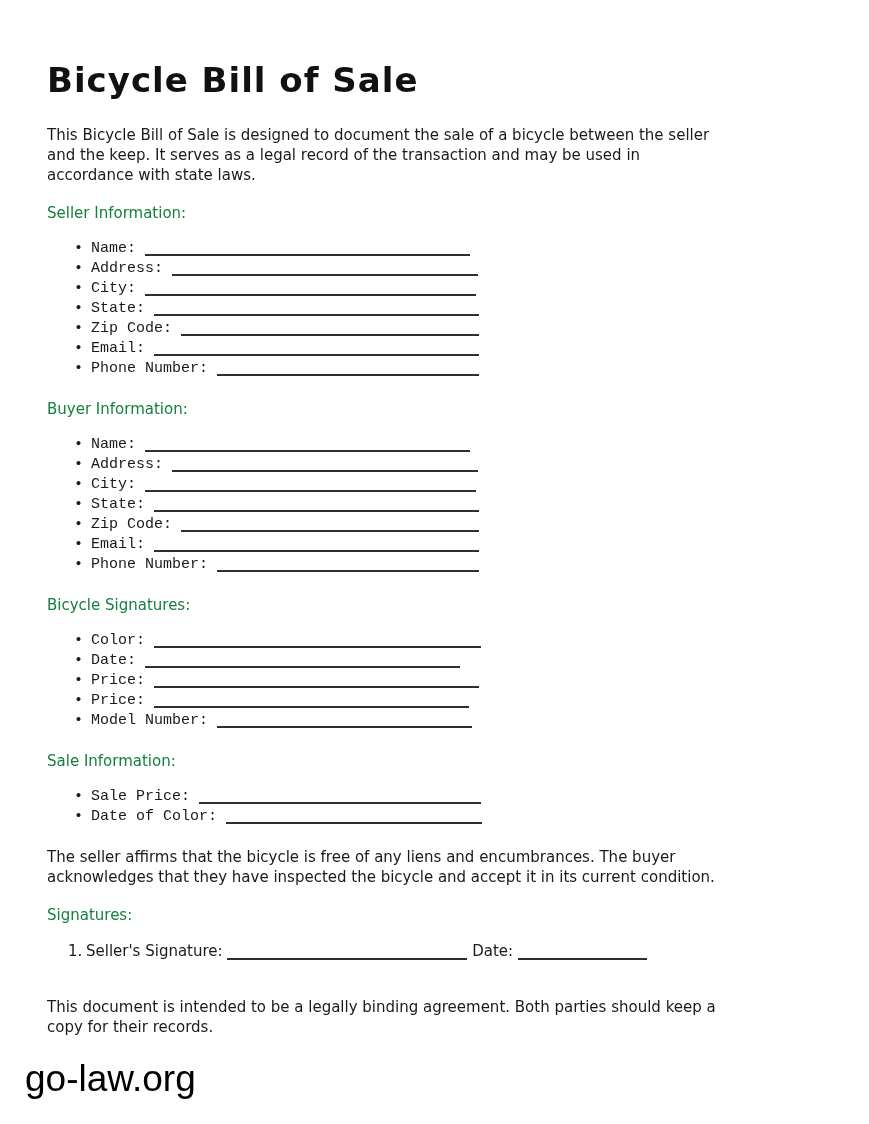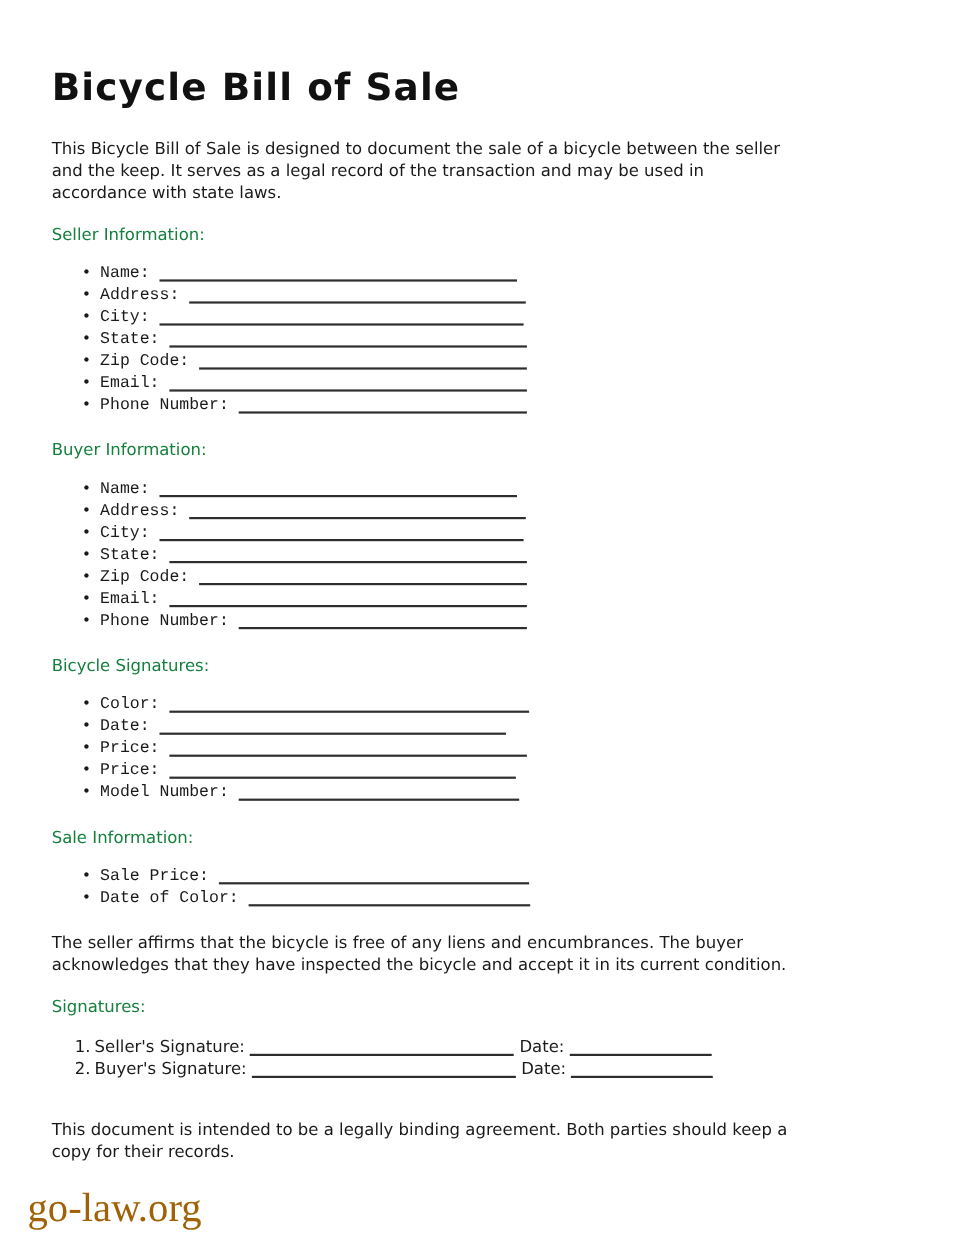--- a/index.html
+++ b/index.html
@@ -73,25 +73,25 @@
   .bl-make     { width: 327px; }
   .bl-model    { width: 315px; }
   .bl-year     { width: 325px; }
   .bl-color    { width: 315px; }
   .bl-serial   { width: 255px; }
   .bl-price    { width: 282px; }
   .bl-datesale { width: 256px; }
   .bl-sig      { width: 240px; }
   .bl-date     { width: 129px; }
   .footer-brand {
-    font-family: Liberation Serif, serif;
+    font-family: Liberation Sans, sans-serif;
     font-size: 37px;
     line-height: 44px;
     font-weight: normal;
-    color: #a16207;
+    color: #000000;
     margin: 20px 0 0 -22px;
   }
 </style>
 </head>
 <body>
 
 <h1 class="doc-title">Bicycle Bill of Sale</h1>
 
 <p class="para">This Bicycle Bill of Sale is designed to document the sale of a bicycle between the seller
 and the keep. It serves as a legal record of the transaction and may be used in
@@ -133,19 +133,18 @@
   <li><span>Sale Price:</span> <span class="bl bl-price"></span></li>
   <li><span>Date of Color:</span> <span class="bl bl-datesale"></span></li>
 </ul>
 
 <p class="para">The seller affirms that the bicycle is free of any liens and encumbrances. The buyer
 acknowledges that they have inspected the bicycle and accept it in its current condition.</p>
 
 <h2 class="sec-heading">Signatures:</h2>
 <ul class="sig-list">
   <li><span class="num">1.</span><span>Seller's Signature:</span> <span class="bl bl-sig"></span> <span>Date:</span> <span class="bl bl-date"></span></li>
-  <li><span class="num">2.</span><span>Buyer's Signature:</span> <span class="bl bl-sig"></span> <span>Date:</span> <span class="bl bl-date"></span></li>
 </ul>
 
 <p class="para">This document is intended to be a legally binding agreement. Both parties should keep a
 copy for their records.</p>
 
 <div class="footer-brand">go-law.org</div>
 
 </body></html>

